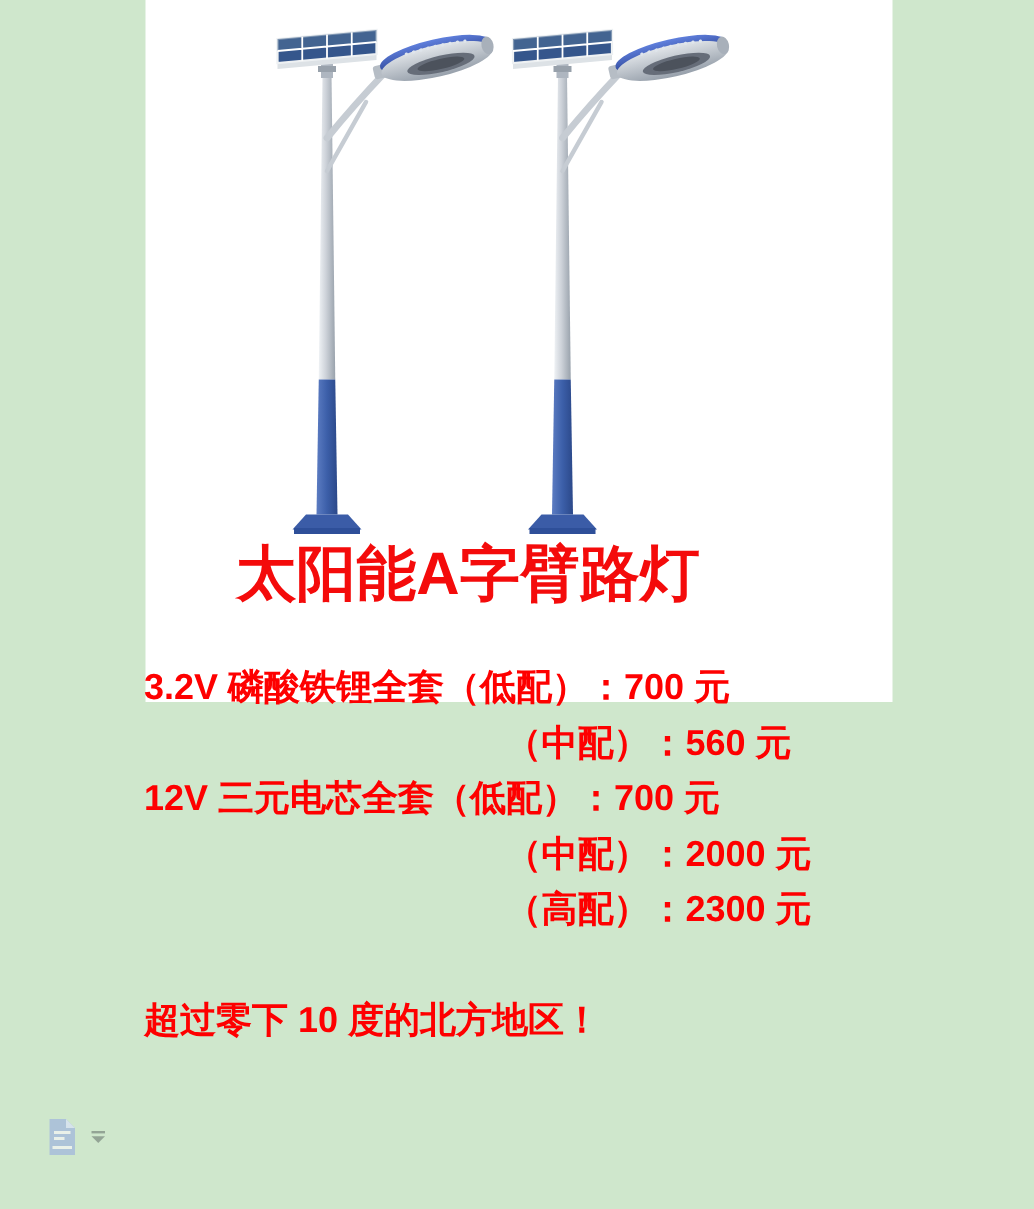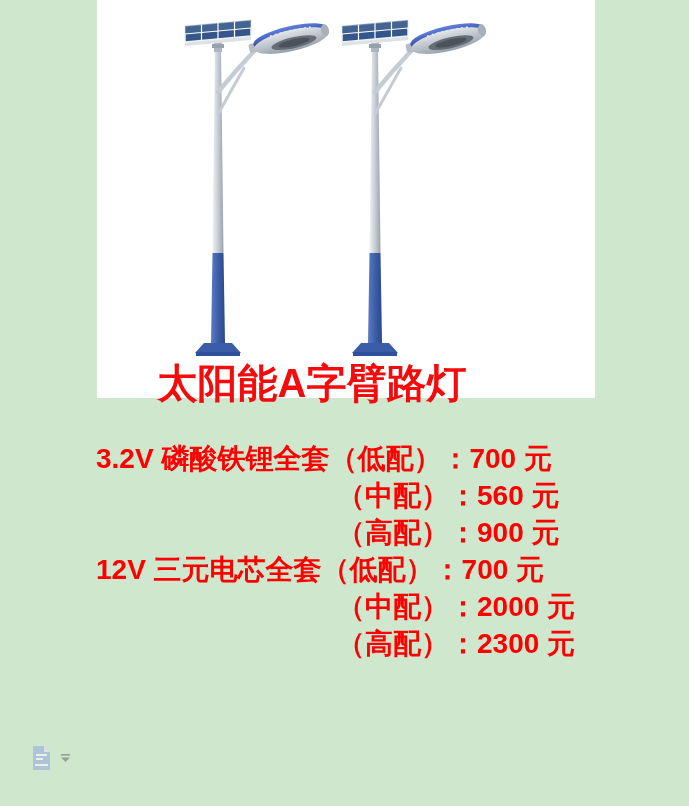--- a/index.html
+++ b/index.html
@@ -10,41 +10,41 @@
     overflow: hidden;
   }
   .canvas {
     position: relative;
     width: 689px; height: 806px;
   }
   
   .image-box {
     position: absolute;
     left: 97px; top: 0;
-    width: 498px; height: 398px;
+    width: 498px; height: 468px;
     background: #ffffff;
   }
   .lights-svg { position: absolute; left: 0; top: 0; }
   .caption {
     position: absolute;
     left: 0; top: 360px;
     width: 100%;
     margin-left: -34px;
     text-align: center;
     font-size: 40px;
     line-height: 46px;
     font-weight: 700;
     color: #f40b0b;
     white-space: nowrap;
   }
   
   .text-block {
     position: absolute;
     left: 96px; top: 440px;
-    font-size: 28px;
+    font-size: 24px;
     line-height: 37px;
     font-weight: 700;
     color: #fe0000;
     white-space: nowrap;
   }
   .pline { height: 37px; }
   .pline.indent { padding-left: 241px; }
   .pline.spacer { height: 37px; }
   
   .paste-btn {
@@ -126,25 +126,25 @@
       <use href="#streetlight" x="61" y="0"></use>
       <use href="#streetlight" x="218" y="0"></use>
     </svg>
 
     <div class="caption">太阳能A字臂路灯</div>
   </div>
 
   <div class="text-block">
     <div class="pline">3.2V 磷酸铁锂全套（低配）：700 元</div>
     <div class="pline indent">（中配）：560 元</div>
-    <div class="pline indent">（高配）：900 元</div>
     <div class="pline">12V 三元电芯全套（低配）：700 元</div>
     <div class="pline indent">（中配）：2000 元</div>
     <div class="pline indent">（高配）：2300 元</div>
     <div class="pline spacer"></div>
+    <div class="pline">超过零下 10 度的北方地区！</div>
   </div>
 
   <div class="paste-btn">
     <svg width="44" height="32" viewBox="0 0 44 32">
       <g>
         <path d="M4,3 h11 l6,6 v18 h-17 z" fill="#a9bfda"></path>
         <path d="M15,3 l6,6 h-6 z" fill="#d8e3f0"></path>
         <g stroke="#eef3ee" stroke-width="2">
           <line x1="7" y1="12" x2="18" y2="12"></line>
           <line x1="7" y1="16" x2="14" y2="16"></line>

